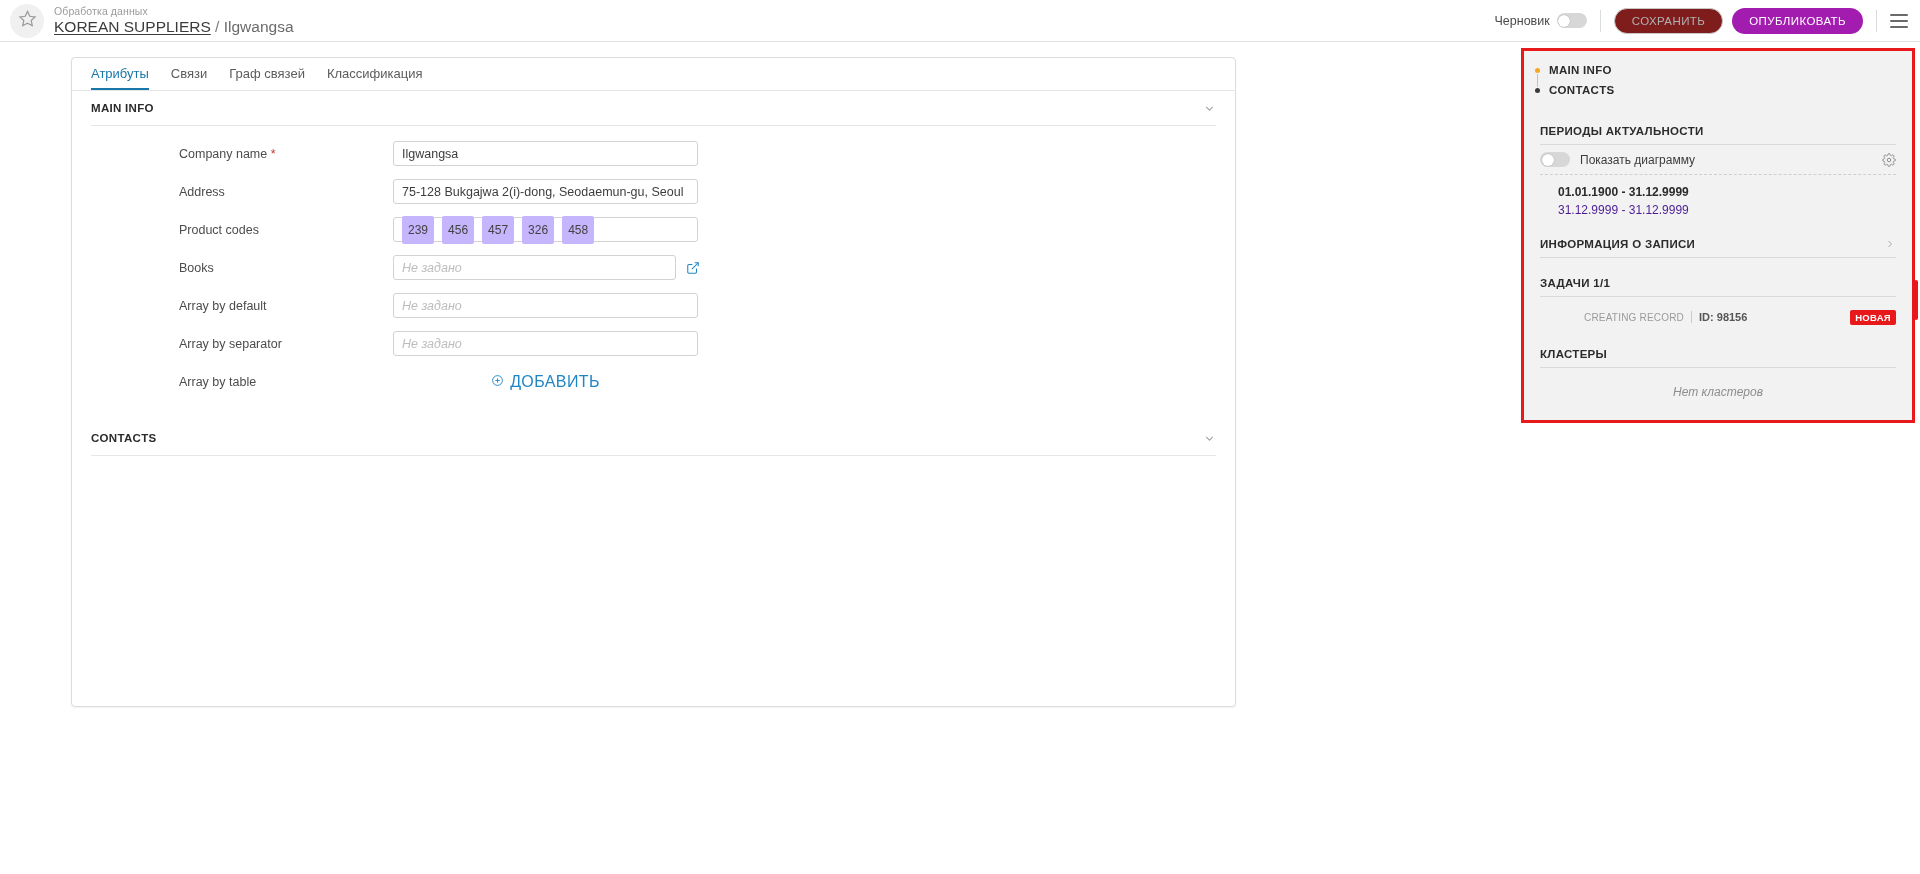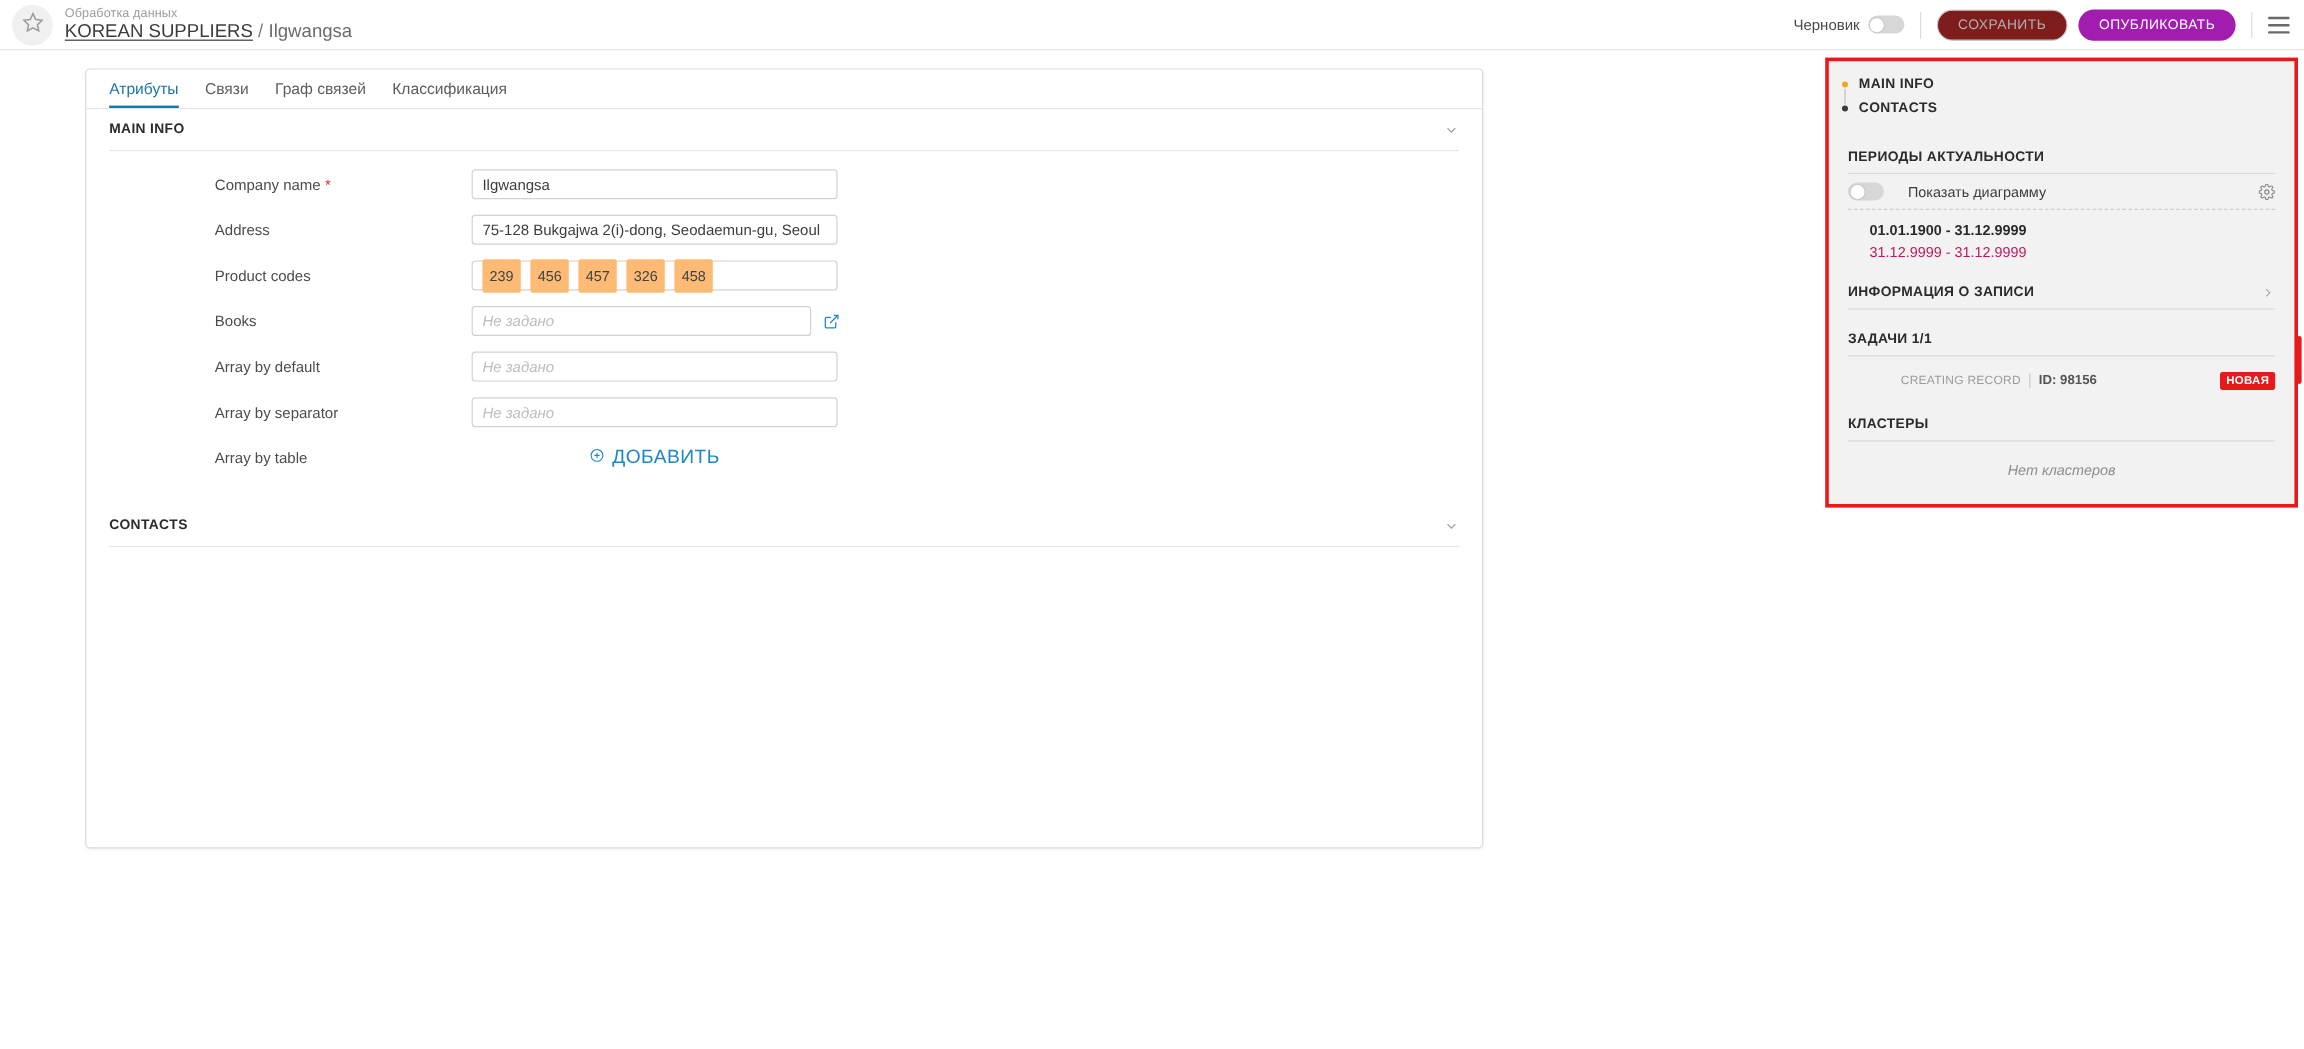--- a/index.html
+++ b/index.html
@@ -112,21 +112,21 @@
   .row .lbl .req { color: #c0392b; }
   .field {
     width: 305px; height: 25px;
     border: 1px solid #d2d2d2; border-radius: 3px; background: #fff;
     display: flex; align-items: center; padding: 0 8px;
     font-size: 12.5px; color: #3d3d3d;
   }
   .field.placeholder { color: #bdbdbd; font-style: italic; }
   .chips { gap: 4px; }
   .chip {
-    background: #fdba74; border-radius: 2px; padding: 7px 6px;
+    background: #c4b5fd; border-radius: 2px; padding: 7px 6px;
     font-size: 12px; color: #424242; margin-right: 4px;
   }
   .ext-icon {
     margin-left: 10px; color: #1f86c4; cursor: pointer;
     display: flex; align-items: center;
   }
   .ext-icon svg { width: 14px; height: 14px; }
   .add-link {
     width: 305px; display: flex; align-items: center; justify-content: center;
     color: #1f86c4; font-size: 16px; letter-spacing: .4px; cursor: pointer;
@@ -164,26 +164,26 @@
     height: 26px;
   }
   .panel-title .more {
     margin-left: auto; color: #a8a8a8; display: flex; align-items: center;
   }
   .panel-title .more svg { width: 12px; height: 12px; }
   .panel-rule { height: 1px; background: #d9d9d9; }
   .panel-rule.dashed { background: none; border-top: 1px dashed #cfcfcf; height: 0; }
 
   .toggle-row { display: flex; align-items: center; height: 29px; }
-  .toggle-row .t-label { font-size: 12px; color: #3d3d3d; margin-left: 20px; }
+  .toggle-row .t-label { font-size: 12px; color: #3d3d3d; margin-left: 10px; }
   .gear { margin-left: auto; color: #8d8d8d; cursor: pointer; display:flex; }
   .gear svg { width: 14px; height: 14px; }
 
   .period {
-    font-size: 12px; color: #be185d; padding: 2px 0 2px 18px;
+    font-size: 12px; color: #4c1d95; padding: 2px 0 2px 18px;
     cursor: pointer;
   }
   .period.bold { color: #2b2b2b; font-weight: bold; }
 
   .task-row { display: flex; align-items: center; height: 24px; }
   .task-name { font-size: 10px; color: #9a9a9a; letter-spacing: .2px; margin-left: 44px; }
   .task-div { width: 1px; height: 12px; background: #c9c9c9; margin: 0 7px; }
   .task-id { font-size: 11px; color: #555555; font-weight: bold; }
   .badge {
     margin-left: auto; background: #e8191b; color: #fff;

